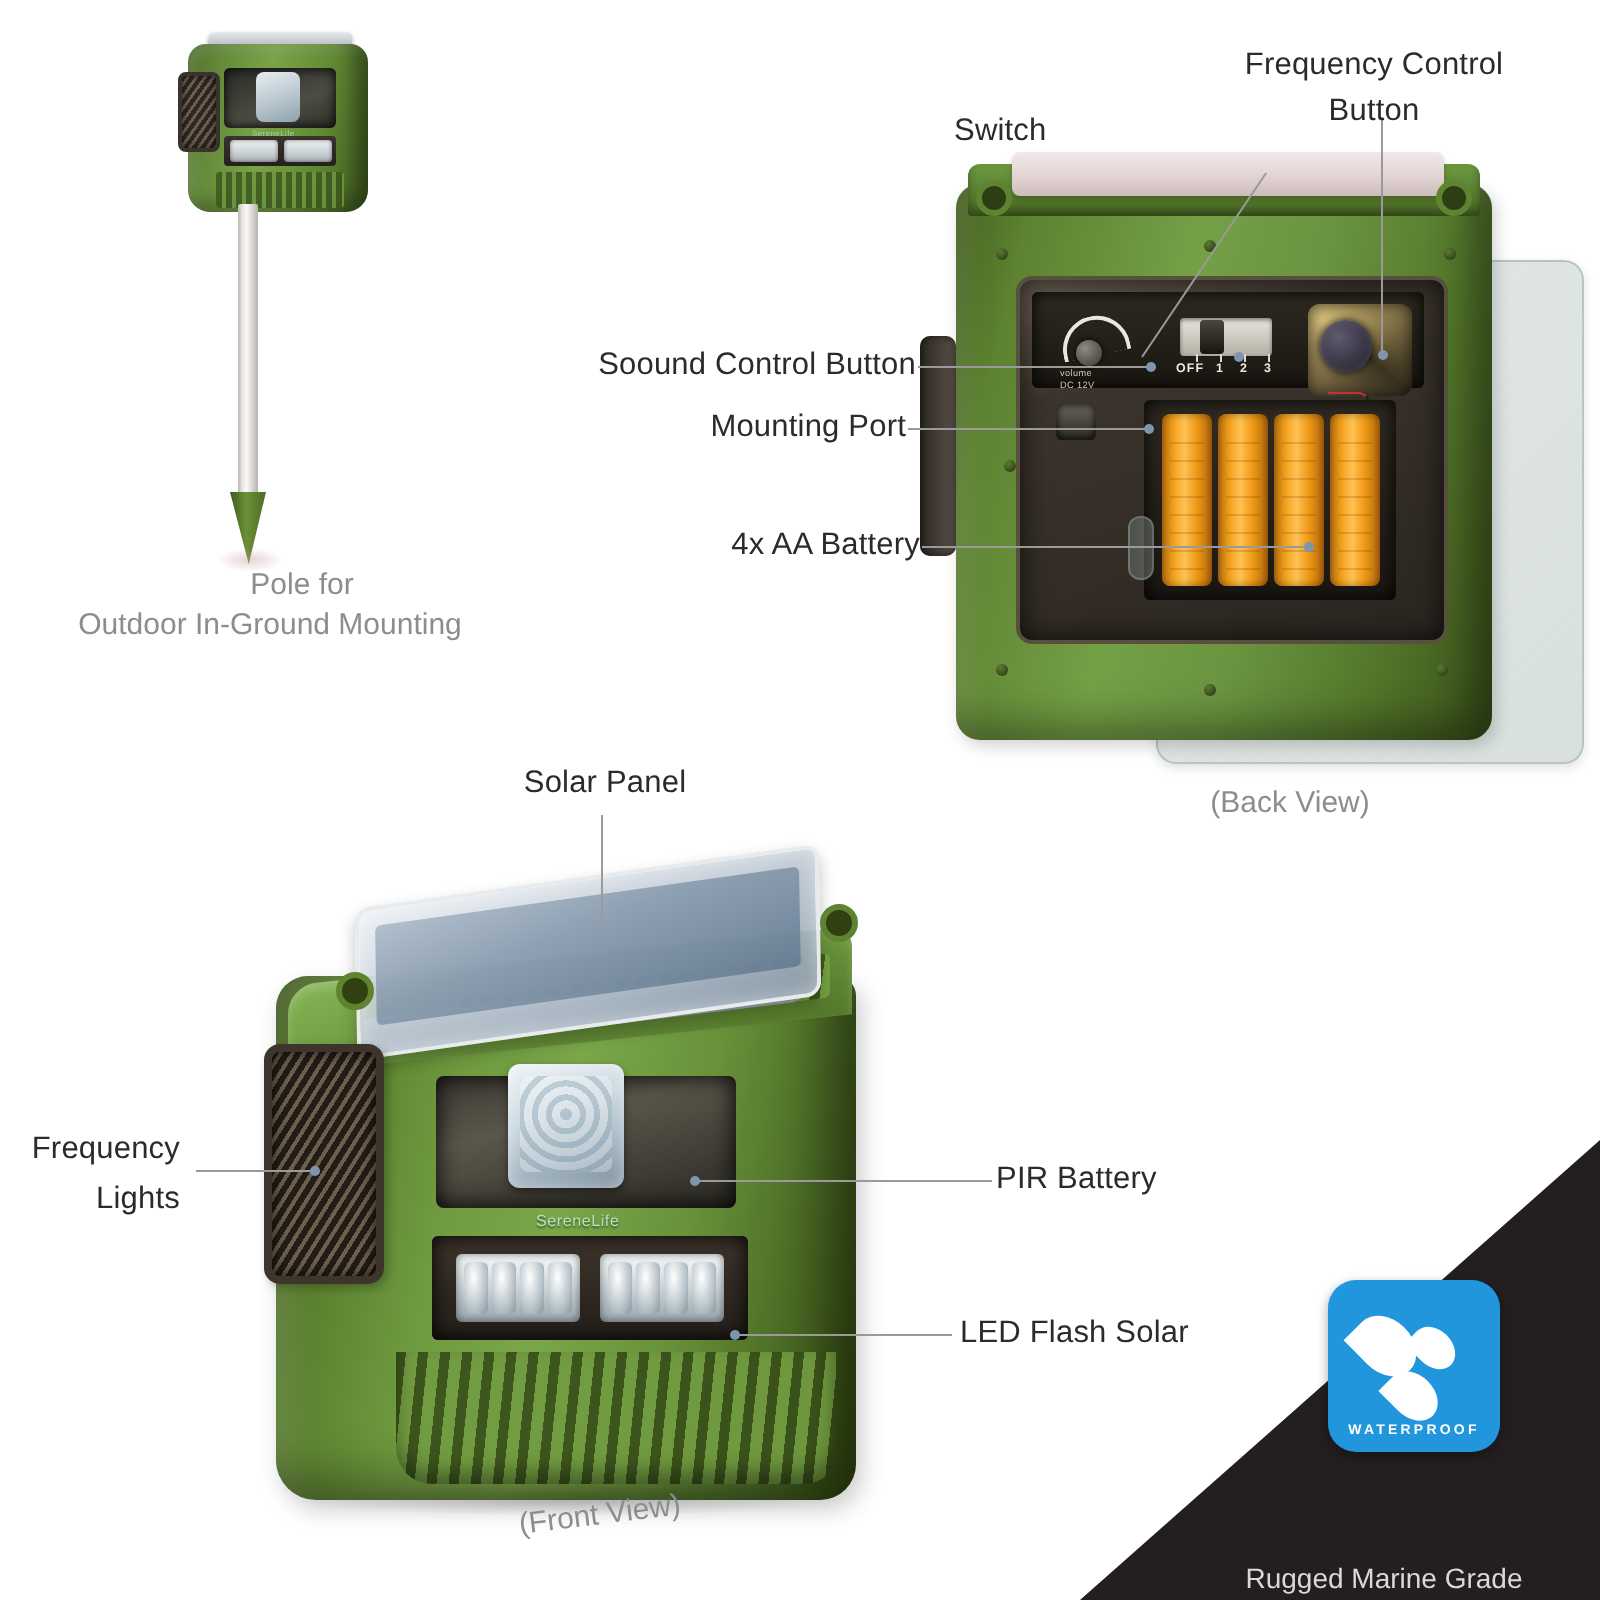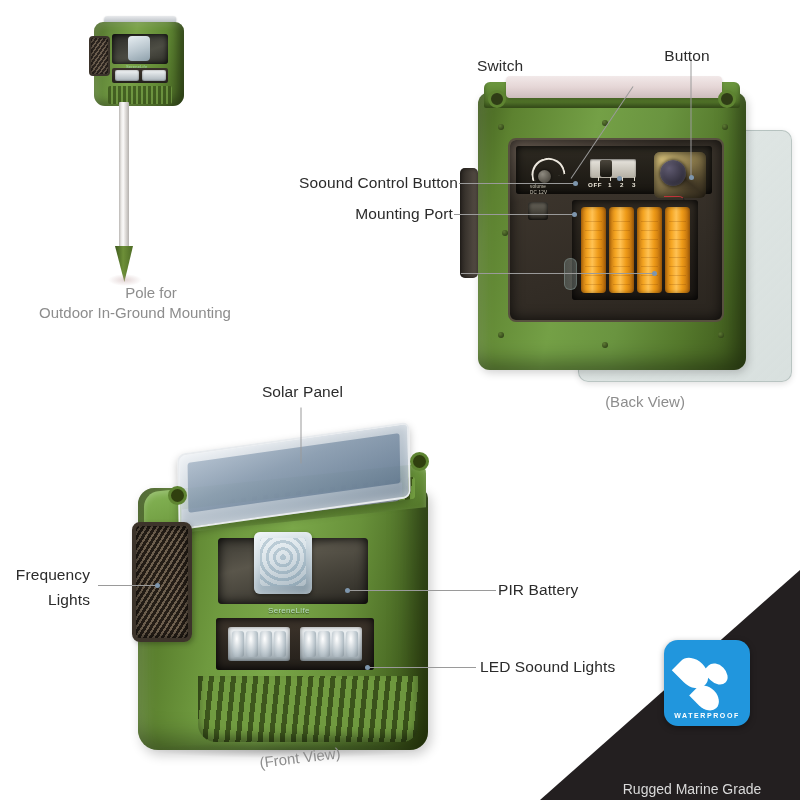--- a/index.html
+++ b/index.html
@@ -418,23 +418,25 @@
   <div class="ldr" style="left:459px;top:183px;width:118px;"></div>
   <div class="dot" style="left:573px;top:181px;"></div>
 
   <div class="ldr" style="left:454px;top:214px;width:121px;"></div>
   <div class="dot" style="left:572px;top:212px;"></div>
 
   <div class="ldr" style="left:461px;top:273px;width:194px;"></div>
   <div class="dot" style="left:652px;top:271px;"></div>
 
   <div class="lbl" style="left:477px;top:56px;text-align:center;">Switch</div>
+  <div class="lbl center" style="left:592px;top:23px;width:190px;">Frequency Control</div>
   <div class="lbl right" style="left:258px;top:173px;width:200px;">Soound Control Button</div>
   <div class="lbl center" style="left:592px;top:46px;width:190px;">Button</div>
   <div class="lbl right" style="left:258px;top:204px;width:195px;">Mounting Port</div>
+  <div class="lbl right" style="left:258px;top:263px;width:202px;">4x AA Battery</div>
 
   <div class="caption" style="left:530px;top:392px;width:230px;">(Back View)</div>
 
   <div id="frontview">
     <div id="fv-leftface"></div>
     <div id="fv-body"></div>
     <div id="fv-topbevel"></div>
     <div id="fv-topvents"></div>
     <div id="fv-solarbase"></div>
     <div id="fv-solar">
@@ -473,21 +475,21 @@
   <div class="dot" style="left:155px;top:583px;"></div>
   <div class="lbl right" style="left:0px;top:565px;width:90px;">Frequency</div>
   <div class="lbl right" style="left:0px;top:590px;width:90px;">Lights</div>
 
   <div class="ldr" style="left:348px;top:590px;width:148px;"></div>
   <div class="dot" style="left:345px;top:588px;"></div>
   <div class="lbl" style="left:498px;top:580px;">PIR Battery</div>
 
   <div class="ldr" style="left:368px;top:667px;width:108px;"></div>
   <div class="dot" style="left:365px;top:665px;"></div>
-  <div class="lbl" style="left:480px;top:657px;">LED Soound Lights</div>
+  <div class="lbl" style="left:480px;top:657px;">LED Flash Solar</div>
 
   <div class="caption" style="left:215px;top:748px;width:170px;transform:rotate(-7deg);">(Front View)</div>
 
   <div id="corner"></div>
   <div id="wp-badge">
     <div class="drop" id="drop1"></div>
     <div class="drop" id="drop2"></div>
     <div class="drop" id="drop3"></div>
     <div id="wp-text">WATERPROOF</div>
   </div>

